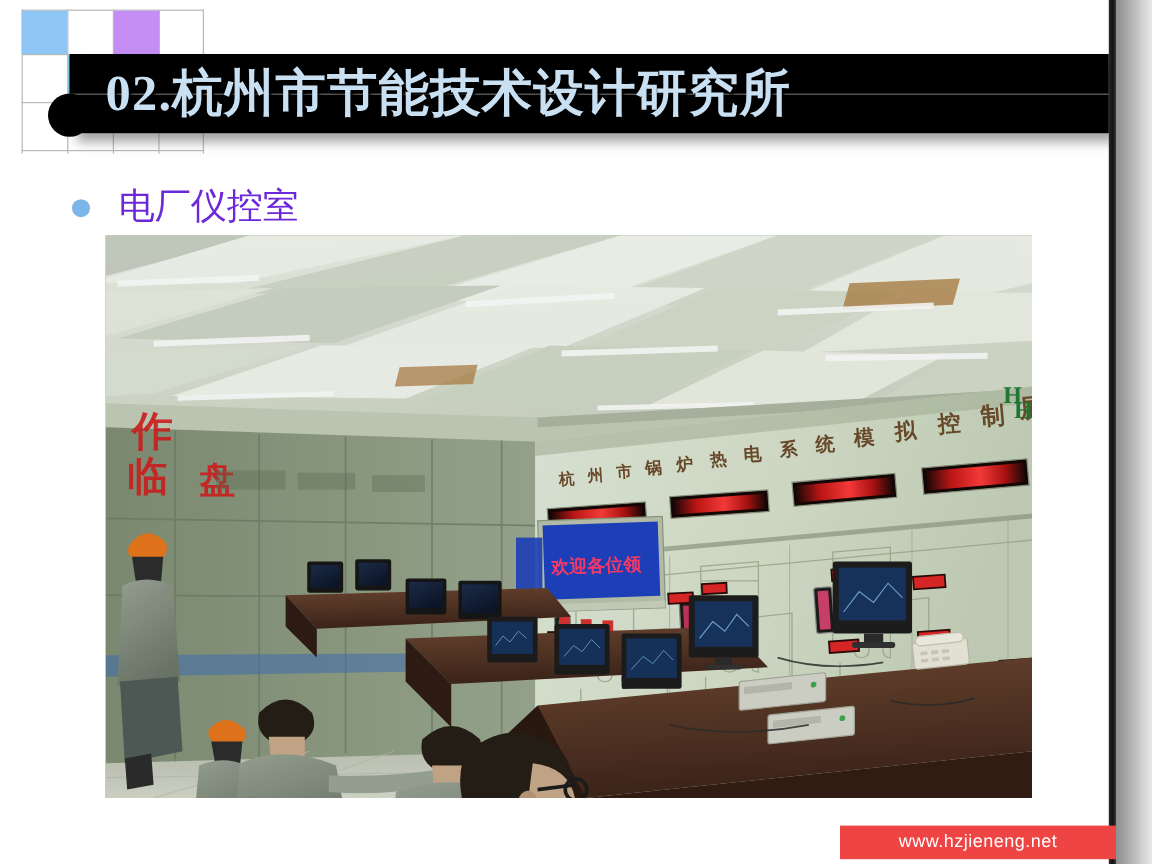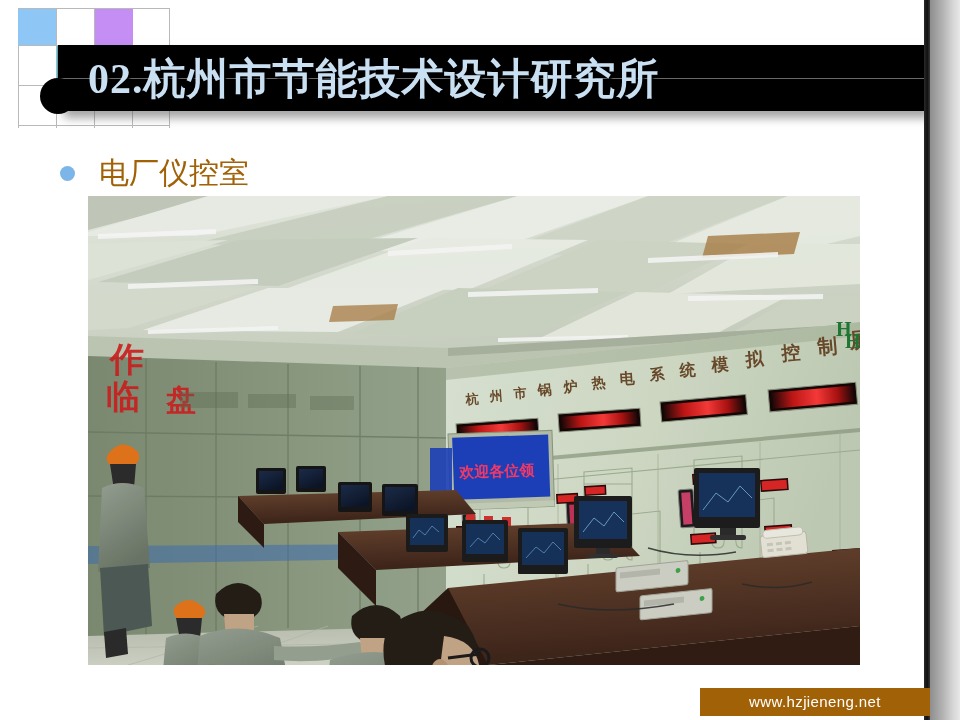--- a/index.html
+++ b/index.html
@@ -106,21 +106,21 @@
   .bullet-dot {
     width: 15px;
     height: 15px;
     border-radius: 50%;
     background: #7cb5e8;
     margin-right: 24px;
     flex: none;
   }
   .bullet-text {
     font-size: 30px;
-    color: #a16207;
+    color: #6d28d9;
     font-family: "Liberation Serif", "DejaVu Serif", serif;
     white-space: nowrap;
     line-height: 42px;
   }
 
   
   .photo {
     position: absolute;
     left: 88px;
     top: 196px;
@@ -149,21 +149,21 @@
     background: linear-gradient(to right, #8e8e8e, #b5b5b5 45%, #d4d4d4 75%, #e8e8e8);
   }
 
   
   .footer-bar {
     position: absolute;
     left: 700px;
     top: 688px;
     width: 230px;
     height: 28px;
-    background: #a16207;
+    background: #ef4444;
   }
   .footer-text {
     position: absolute;
     left: 0; top: 0;
     width: 230px;
     height: 28px;
     line-height: 28px;
     text-align: center;
     color: #ffffff;
     font-size: 15px;

